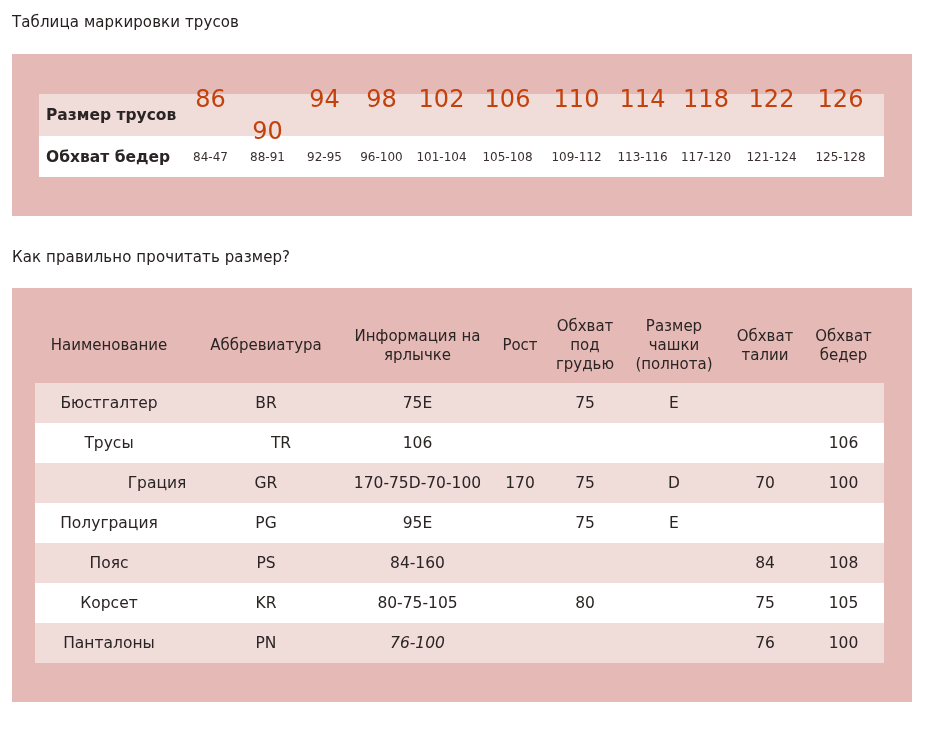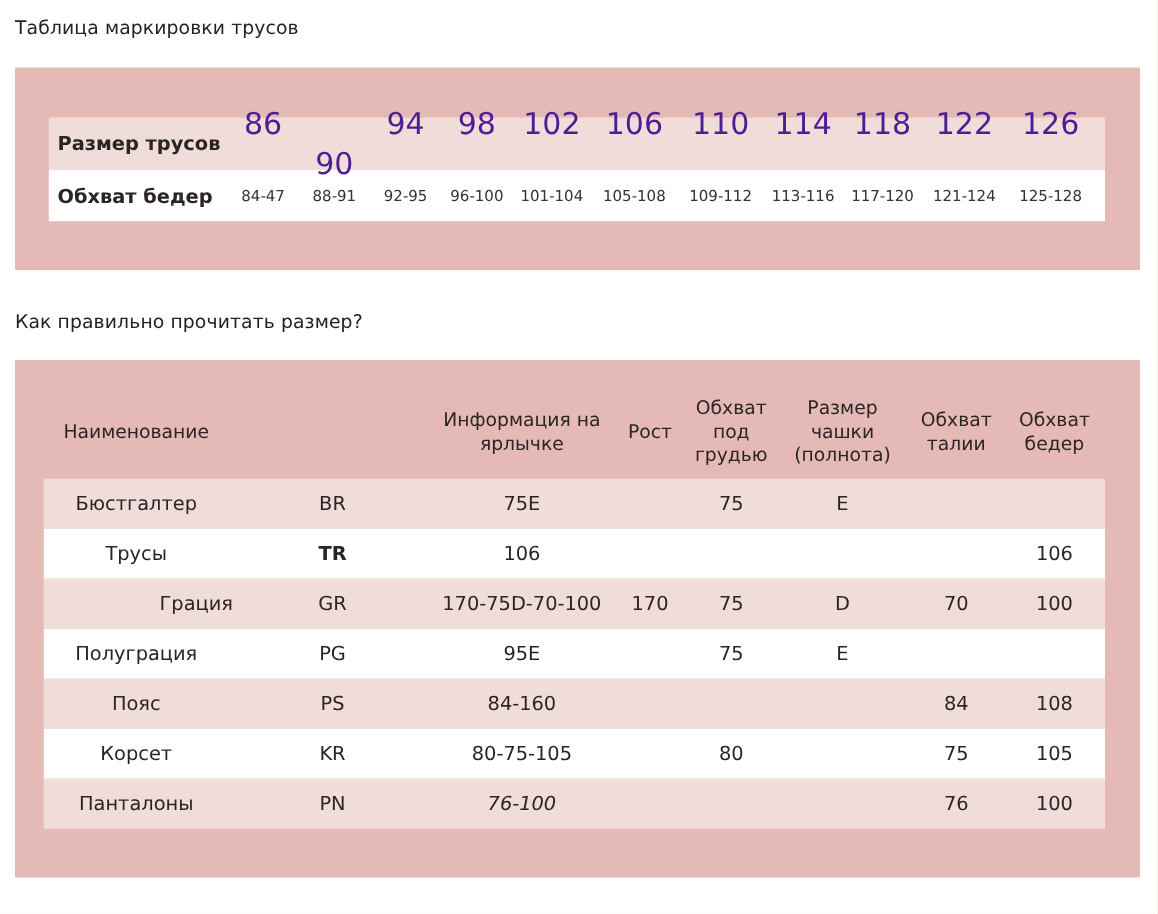--- a/index.html
+++ b/index.html
@@ -13,21 +13,21 @@
   #panel2 { top: 288px; height: 414px; }
 
   
   .size-table { position: absolute; left: 27px; top: 40px; width: 845px; }
   .size-row { display: flex; align-items: center; height: 41px; }
   .size-row.r1 { background: #f0dcd9; height: 42px; }
   .size-row.r2 { background: #ffffff; }
   .size-label { width: 143px; padding-left: 7px; font-size: 15.5px; font-weight: bold; color: #2b2424; box-sizing: border-box; white-space: nowrap; }
   .size-cells { display: flex; flex: 1; }
   .size-cell { text-align: center; }
-  .size-row.r1 .size-cell { font-size: 24px; font-weight: normal; color: #4c1d95; }
+  .size-row.r1 .size-cell { font-size: 24px; font-weight: normal; color: #c2410c; }
   .size-row.r2 .size-cell { font-size: 12px; color: #3a3030; }
 
   
   .exp-head { position: absolute; left: 23px; top: 20px; width: 849px; height: 75px; }
   .exp-head .hcell { position: absolute; top: 0; height: 75px; display: flex; align-items: center; justify-content: center; text-align: center; font-size: 15px; line-height: 19px; color: #2b2424; }
   .exp-body { position: absolute; left: 23px; top: 95px; width: 849px; }
   .exp-row { position: relative; height: 40px; }
   .exp-row.odd { background: #f0dcd9; }
   .exp-row.even { background: #ffffff; }
   .exp-row .cell { position: absolute; top: 0; height: 51px; line-height: 40px; text-align: center; font-size: 15.5px; color: #2b2424; white-space: nowrap; }
@@ -72,41 +72,42 @@
         </div>
     </div>
   </div>
 </div>
 
 <div id="h2" class="heading">Как правильно прочитать размер?</div>
 
 <div id="panel2" class="panel">
   <div class="exp-head" id="exp-head">
       <div class="hcell" style="left: 0px; width: 148px;">Наименование</div>
+      <div class="hcell" style="left: 157px; width: 148px;">Аббревиатура</div>
       <div class="hcell" style="left: 305px; width: 155px;">Информация на ярлычке</div>
       <div class="hcell" style="left: 460px; width: 50px;">Рост</div>
       <div class="hcell" style="left: 510px; width: 80px;">Обхват под грудью</div>
       <div class="hcell" style="left: 590px; width: 98px;">Размер чашки (полнота)</div>
       <div class="hcell" style="left: 688px; width: 84px;">Обхват талии</div>
       <div class="hcell" style="left: 772px; width: 73px;">Обхват бедер</div>
     </div>
   <div class="exp-body" id="exp-body">
       <div class="exp-row odd">
         <div class="cell" style="left: 0px; width: 148px;">Бюстгалтер</div>
         <div class="cell" style="left: 157px; width: 148px;">BR</div>
         <div class="cell" style="left: 305px; width: 155px;">75E</div>
         <div class="cell" style="left: 460px; width: 50px;"></div>
         <div class="cell" style="left: 510px; width: 80px;">75</div>
         <div class="cell" style="left: 590px; width: 98px;">E</div>
         <div class="cell" style="left: 688px; width: 84px;"></div>
         <div class="cell" style="left: 772px; width: 73px;"></div>
       </div>
       <div class="exp-row even">
         <div class="cell" style="left: 0px; width: 148px;">Трусы</div>
-        <div class="cell" style="left: 157px; width: 148px; font-weight: bold;">TR</div>
+        <div class="cell" style="left: 172px; width: 148px;">TR</div>
         <div class="cell" style="left: 305px; width: 155px;">106</div>
         <div class="cell" style="left: 460px; width: 50px;"></div>
         <div class="cell" style="left: 510px; width: 80px;"></div>
         <div class="cell" style="left: 590px; width: 98px;"></div>
         <div class="cell" style="left: 688px; width: 84px;"></div>
         <div class="cell" style="left: 772px; width: 73px;">106</div>
       </div>
       <div class="exp-row odd">
         <div class="cell" style="left: 0px; width: 148px; padding-left: 48px;">Грация</div>
         <div class="cell" style="left: 157px; width: 148px;">GR</div>

